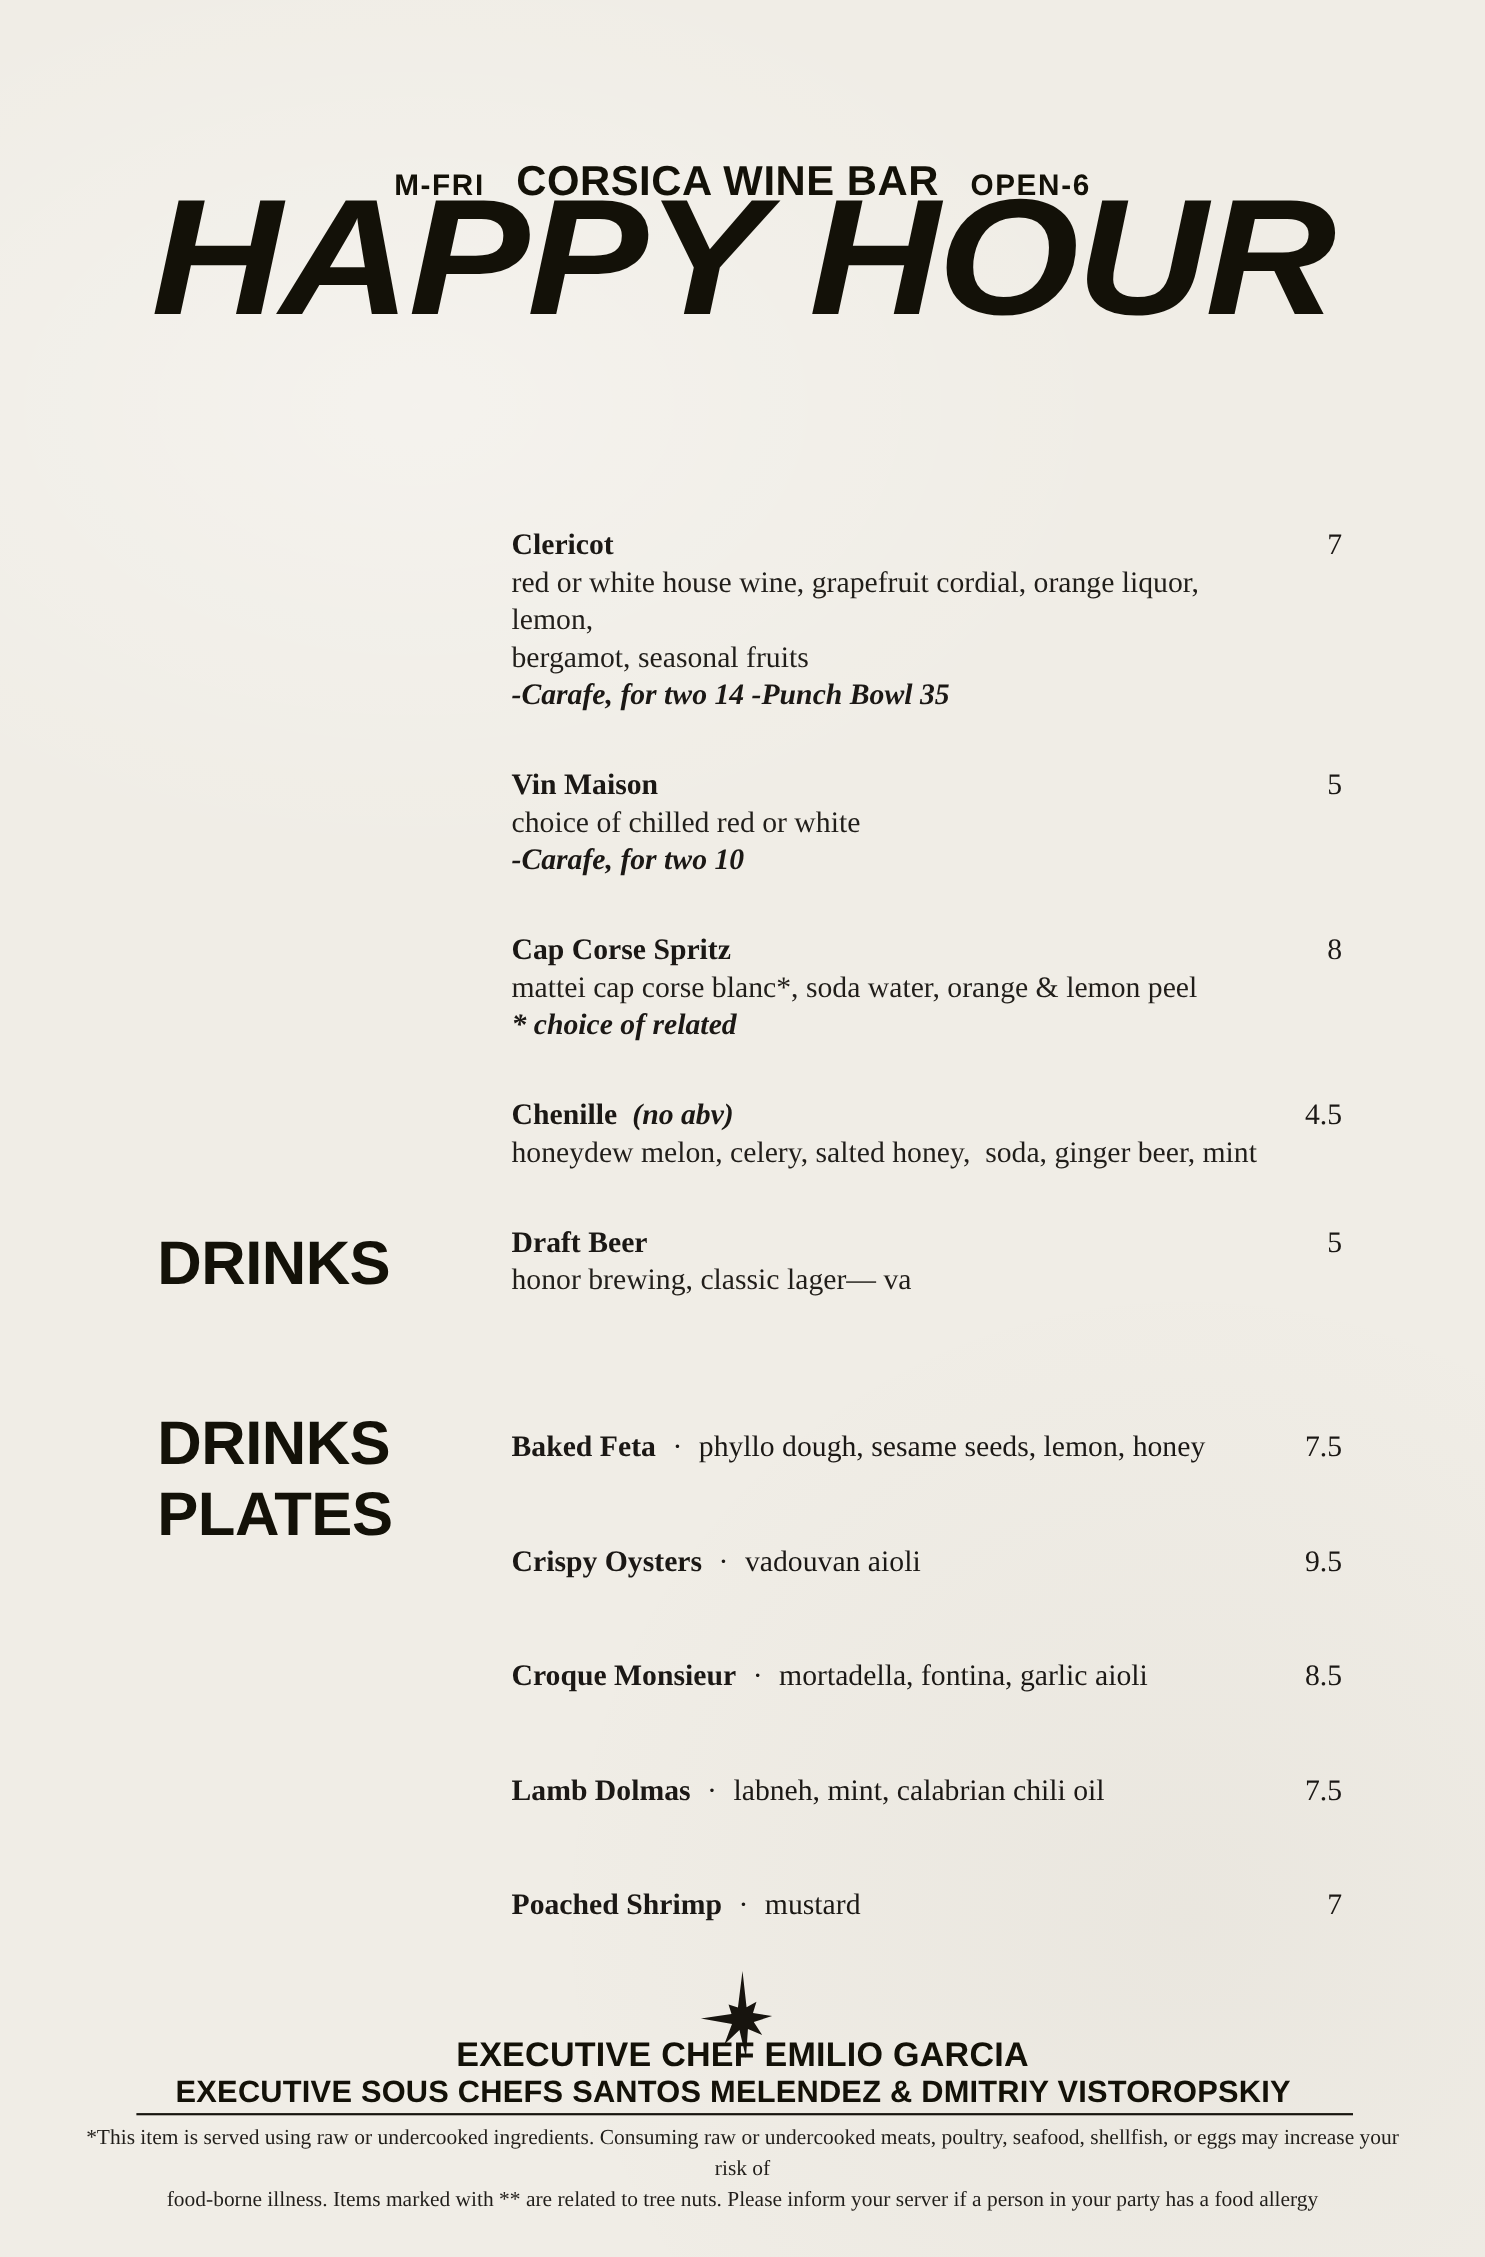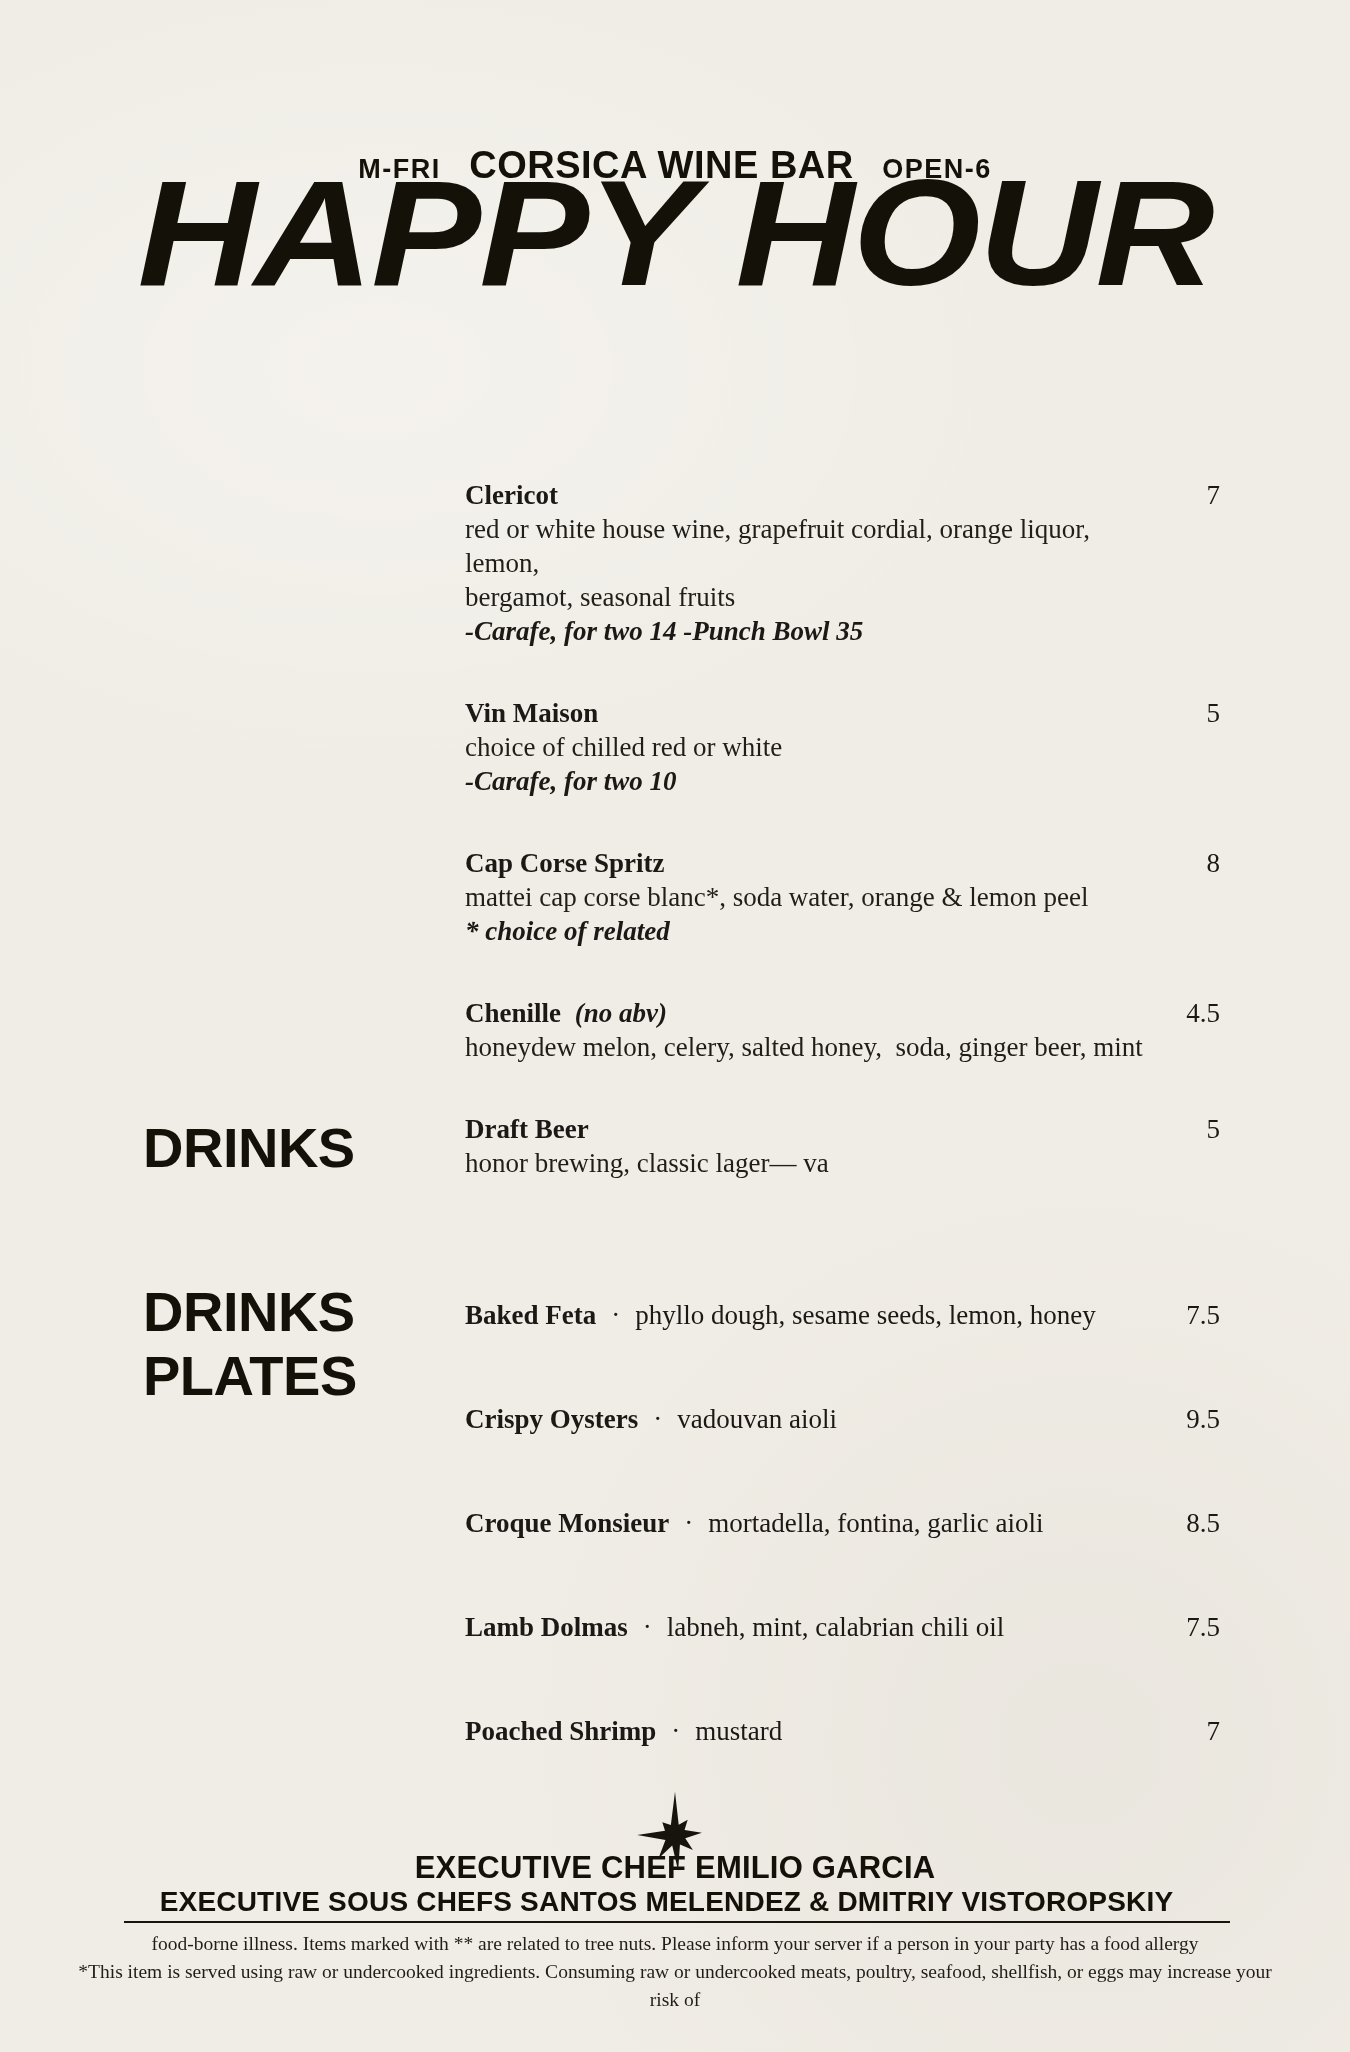--- a/index.html
+++ b/index.html
@@ -228,17 +228,17 @@
 
   <div class="star-wrap">
     <svg viewBox="0 0 100 100" aria-hidden="true">
       <polygon fill="#17140e" points="50,2 54.1,38.7 64.1,33.1 60.6,44.5 79.9,47.4 61.4,53.6 69.9,66.7 55.5,60.6 53.5,89.8 46.9,61.6 31.6,76.2 39.4,55.5 8,50 38.9,45.4 35.9,35.9 45.4,38.9"></polygon>
     </svg>
   </div>
   <div class="chef-line" data-bind="footer.chef_line">EXECUTIVE CHEF EMILIO GARCIA</div>
   <div class="sous-chef-line" data-bind="footer.sous_chef_line">EXECUTIVE SOUS CHEFS SANTOS MELENDEZ &amp; DMITRIY VISTOROPSKIY</div>
   <div class="footer-rule"></div>
   <div class="disclaimer">
+    <div data-bind="footer.disclaimer_lines.0">*This item is served using raw or undercooked ingredients. Consuming raw or undercooked meats, poultry, seafood, shellfish, or eggs may increase your risk of</div>
     <div data-bind="footer.disclaimer_lines.1">food-borne illness. Items marked with ** are related to tree nuts. Please inform your server if a person in your party has a food allergy</div>
-    <div data-bind="footer.disclaimer_lines.0">*This item is served using raw or undercooked ingredients. Consuming raw or undercooked meats, poultry, seafood, shellfish, or eggs may increase your risk of</div>
   </div>
 
 </div>
 
 </body></html>

